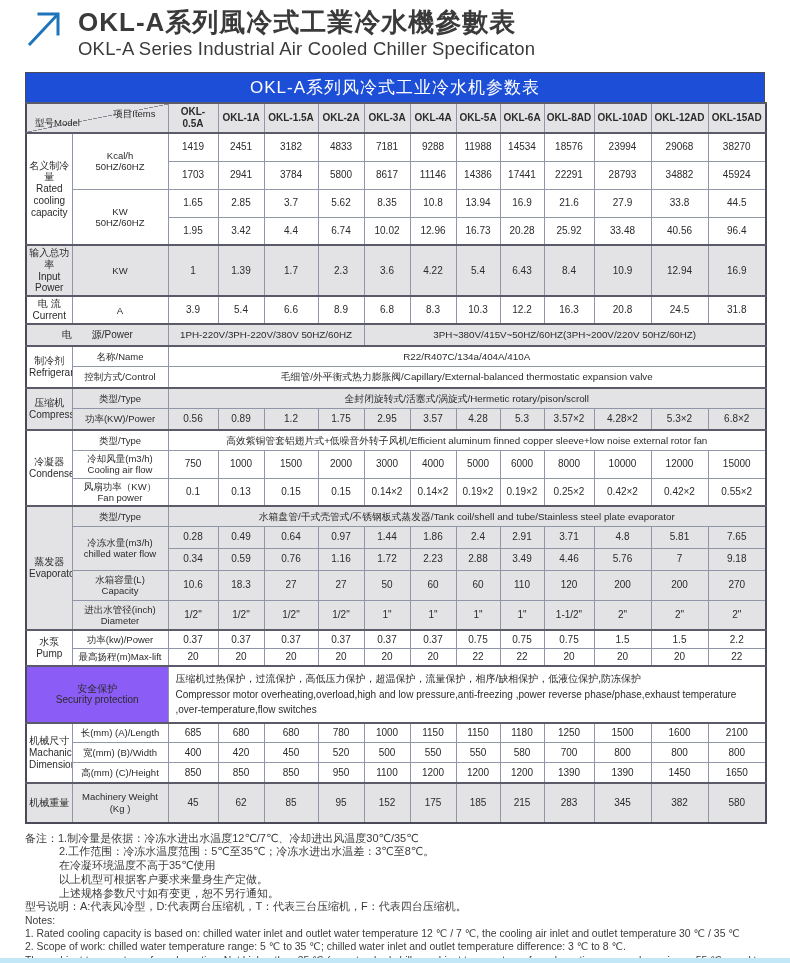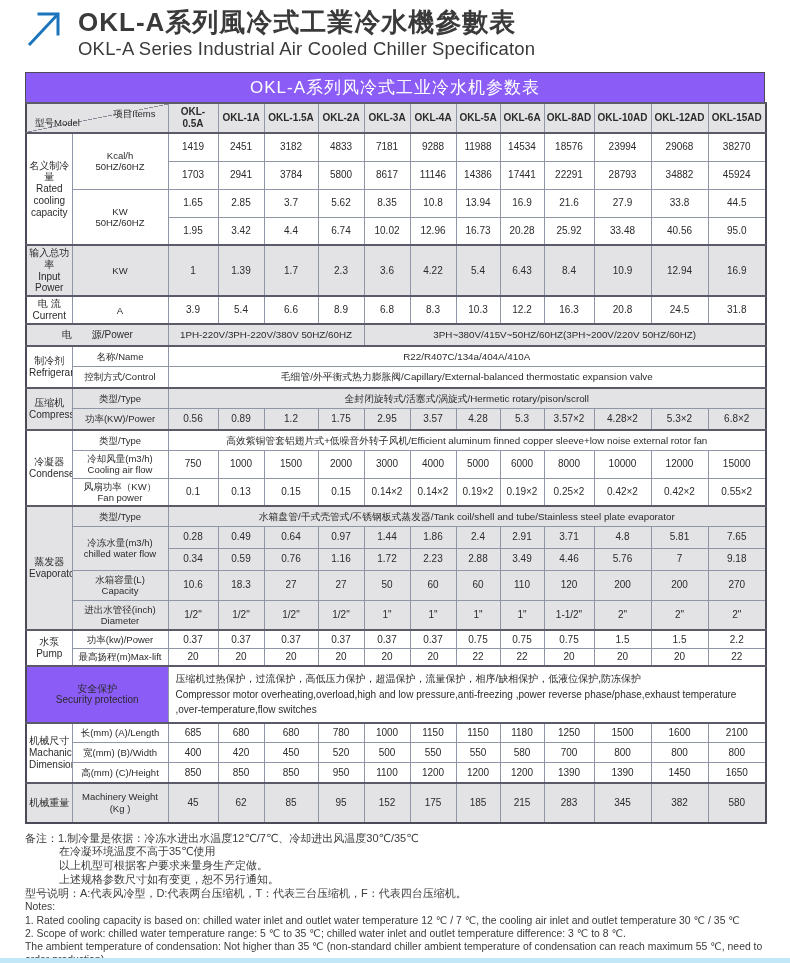--- a/index.html
+++ b/index.html
@@ -12,21 +12,21 @@
   
   .page-header{position:relative;padding:8px 0 0 26px;height:54px;}
   .arrow-icon{position:absolute;left:24px;top:6px;width:42px;height:44px;}
   .titles{margin-left:52px;}
   .title-cn{font-size:26px;font-weight:600;letter-spacing:1px;color:#3a3a3a;line-height:1.1;}
   .subtitle-en{font-size:18.5px;font-weight:400;color:#3a3a3a;letter-spacing:0.2px;line-height:1.25;}
   
   .table-wrap{margin:10px 0 0 25px;width:740px;}
   .banner{
     height:30px;line-height:30px;text-align:center;
-    background:#8b5cf6;color:#ffffff;font-size:17px;letter-spacing:1px;
+    background:#1d4ed8;color:#ffffff;font-size:17px;letter-spacing:1px;
     border:1px solid #4a4a58;border-bottom:none;box-sizing:border-box;
   }
   
   table.spec{border-collapse:collapse;table-layout:fixed;width:740px;border:2px solid #4a4a58;}
   td{
     border:1px solid #9096a8;background-color:#ffffff;
     font-size:10px;text-align:center;vertical-align:middle;
     padding:1px 2px;line-height:1.18;color:#2b2b2b;overflow:hidden;
   }
   tr.sh td{background-color:#e3e3e5;}
@@ -157,21 +157,21 @@
           <td class="v">3.42</td>
           <td class="v">4.4</td>
           <td class="v">6.74</td>
           <td class="v">10.02</td>
           <td class="v">12.96</td>
           <td class="v">16.73</td>
           <td class="v">20.28</td>
           <td class="v">25.92</td>
           <td class="v">33.48</td>
           <td class="v">40.56</td>
-          <td class="v">95.0</td>
+          <td class="v">96.4</td>
         </tr>
         <tr class="sh tb" style="height: 28px;">
           <td class="g">输入总功率<br>Input Power</td>
           <td class="i">KW</td>
           <td class="v">1</td>
           <td class="v">1.39</td>
           <td class="v">1.7</td>
           <td class="v">2.3</td>
           <td class="v">3.6</td>
           <td class="v">4.22</td>
@@ -427,20 +427,21 @@
           <td class="v">345</td>
           <td class="v">382</td>
           <td class="v">580</td>
         </tr>
       </tbody>
   </table>
 </div>
 
 <div class="notes">
   <div class="cn">备注：1.制冷量是依据：冷冻水进出水温度12℃/7℃、冷却进出风温度30℃/35℃</div>
+  <div class="cn ind1">2.工作范围：冷冻水温度范围：5℃至35℃；冷冻水进出水温差：3℃至8℃。</div>
   <div class="cn ind1">在冷凝环境温度不高于35℃使用</div>
   <div class="cn ind1">以上机型可根据客户要求来量身生产定做。</div>
   <div class="cn ind1">上述规格参数尺寸如有变更，恕不另行通知。</div>
   <div class="cn">型号说明：A:代表风冷型，D:代表两台压缩机，T：代表三台压缩机，F：代表四台压缩机。</div>
   <div class="en">Notes:</div>
   <div class="en">1. Rated cooling capacity is based on: chilled water inlet and outlet water temperature 12 ℃ / 7 ℃, the cooling air inlet and outlet temperature 30 ℃ / 35 ℃</div>
   <div class="en">2. Scope of work: chilled water temperature range: 5 ℃ to 35 ℃; chilled water inlet and outlet temperature difference: 3 ℃ to 8 ℃.</div>
   <div class="en">The ambient temperature of condensation: Not higher than 35 ℃ (non-standard chiller ambient temperature of condensation can reach maximum 55 ℃, need to order production).</div>
 
 </div>

